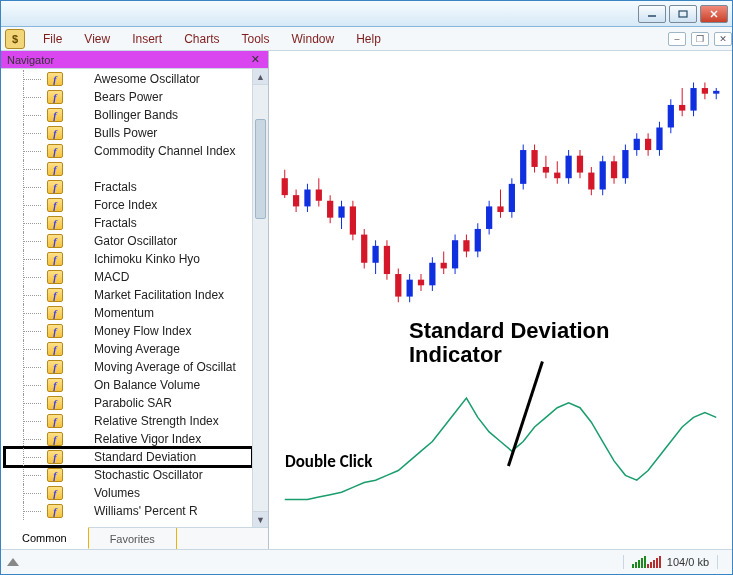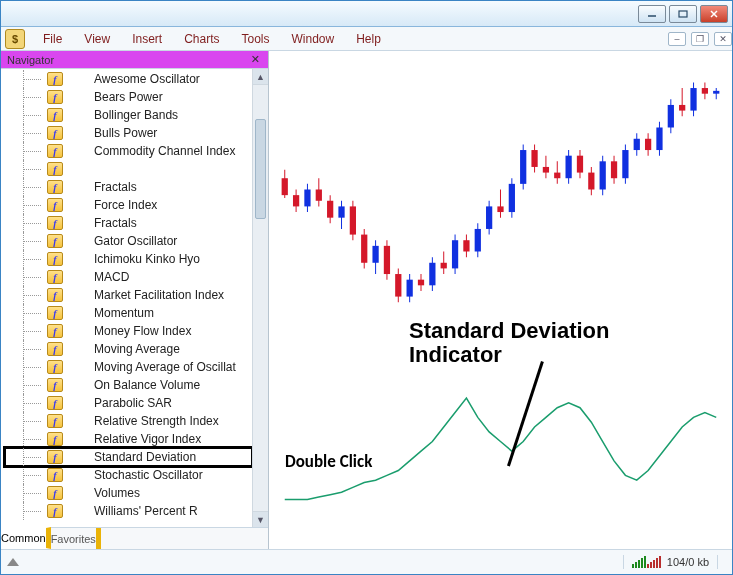--- a/index.html
+++ b/index.html
@@ -36,21 +36,21 @@
 .item { display:flex; align-items:center; height:18px; font-size:12px; color:#222; white-space:nowrap; position:relative; cursor:pointer;}
 .item .guide { width:42px; height:100%; position:relative; }
 .item .guide::before { content:""; position:absolute; left:18px; top:0; bottom:0; border-left:1px dotted #999; }
 .item .guide::after { content:""; position:absolute; left:18px; top:50%; width:18px; border-top:1px dotted #999; }
 .item .fx-ico { width:16px; height:14px; margin-right:4px; background:linear-gradient(#ffe18a,#f5c23c); border:1px solid #b88a1a; border-radius:2px; display:flex;align-items:center;justify-content:center; font-size:10px; font-style:italic; color:#3a3aee; font-weight:bold; font-family:Georgia,serif;}
 .item .lbl { overflow:hidden; text-overflow:clip; flex:1;margin-left:27px; }
 
 .item.highlight { outline:3px solid #000; outline-offset:-1px; z-index:5;}
 
 .nav-tabs { height:22px; display:flex; border-top:1px solid #c9d7e3; background:#f6f8fa; }
-.nav-tab { padding:2px 0; font-size:11px; border-right:5px solid #eab308; display:flex;align-items:center; cursor:pointer; color:#555;}
+.nav-tab { padding:2px 21px; font-size:11px; border-right:1px solid #eab308; display:flex;align-items:center; cursor:pointer; color:#555;}
 .nav-tab.active { background:#fff; border-top:1px solid #fff; margin-top:-1px; color:#000; font-weight:500; border-bottom:1px solid #fff;}
 
 .chart-area { flex:1; position:relative; background:#fff; }
 .chart-svg { position:absolute; inset:0; }
 
 .annotation { position:absolute; font-family: "Calibri","Segoe UI",sans-serif; color:#000; font-weight:bold; pointer-events:none; }
 .ann-main { left: 140px; top: 268px; font-size:22px; line-height:24px;}
 .ann-dbl { left: 16px; top: 400px; font-size:17px; }
 .ann-line { position:absolute; left:272px; top:310px; width:3px; height:110px; background:#000; transform: rotate(18deg); transform-origin: top left;}
 

